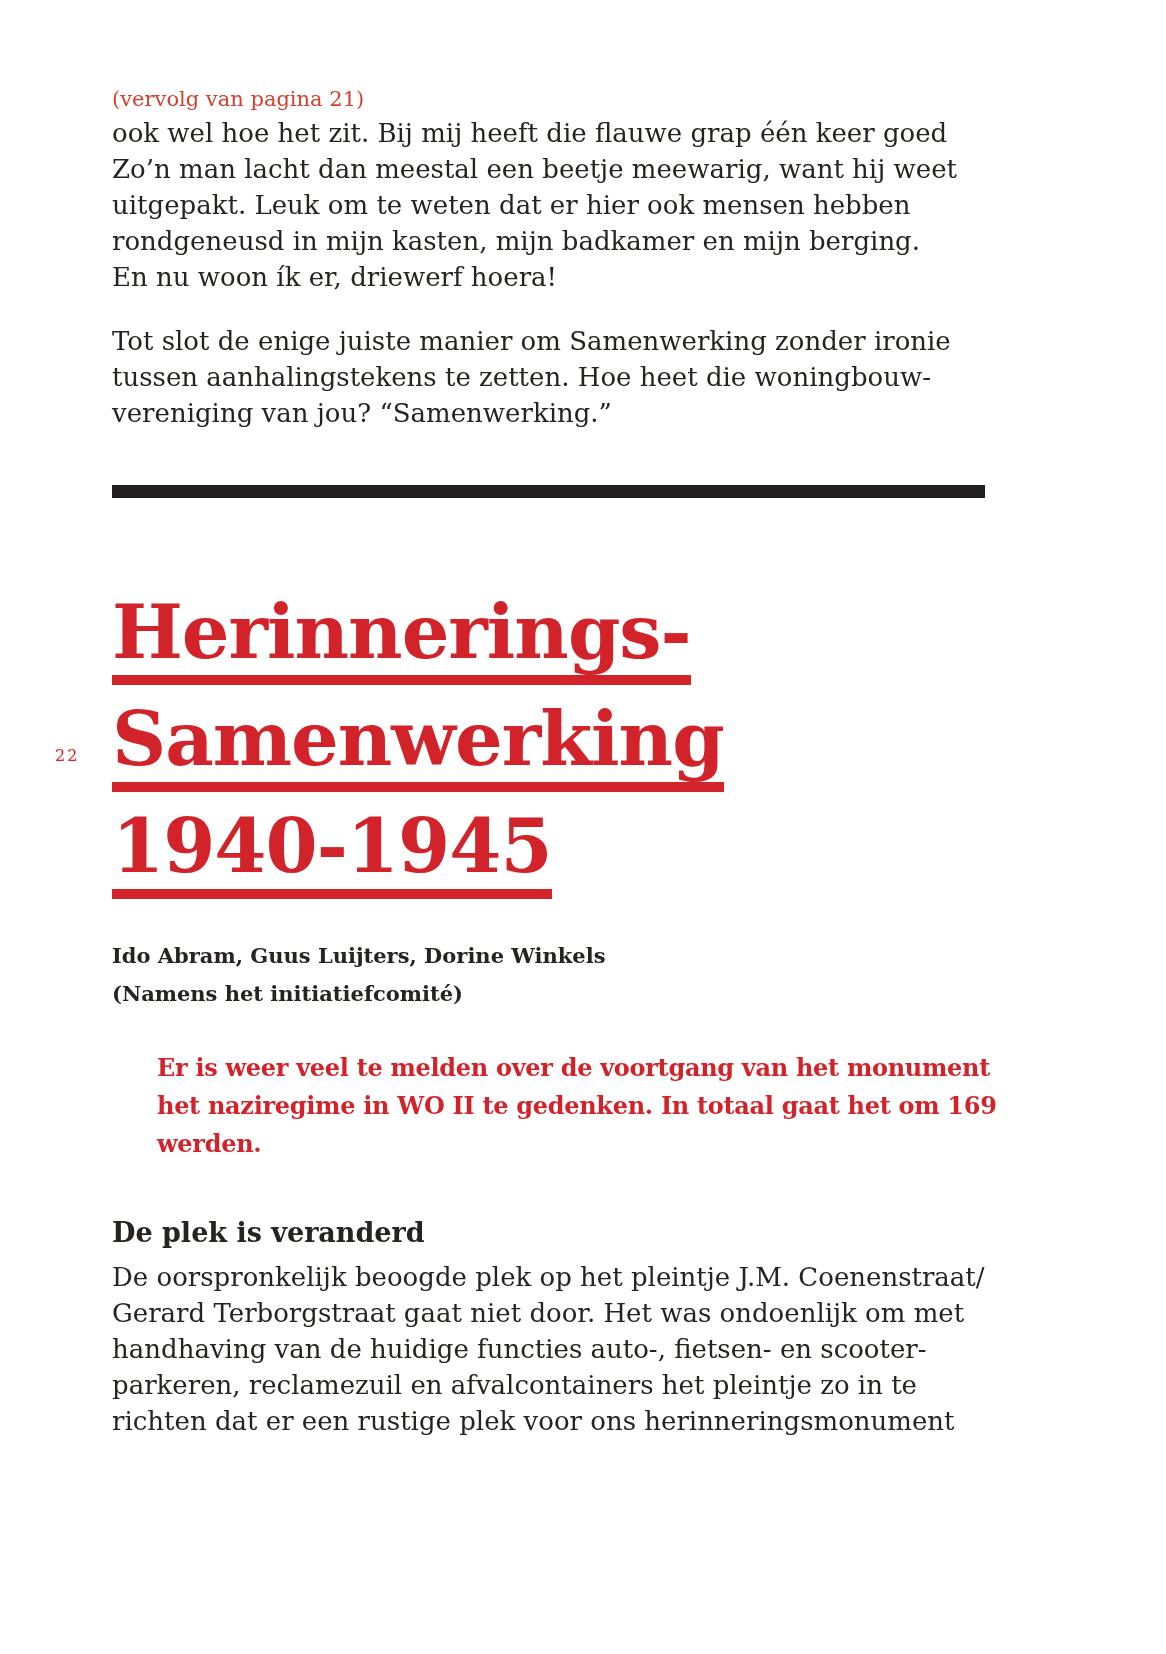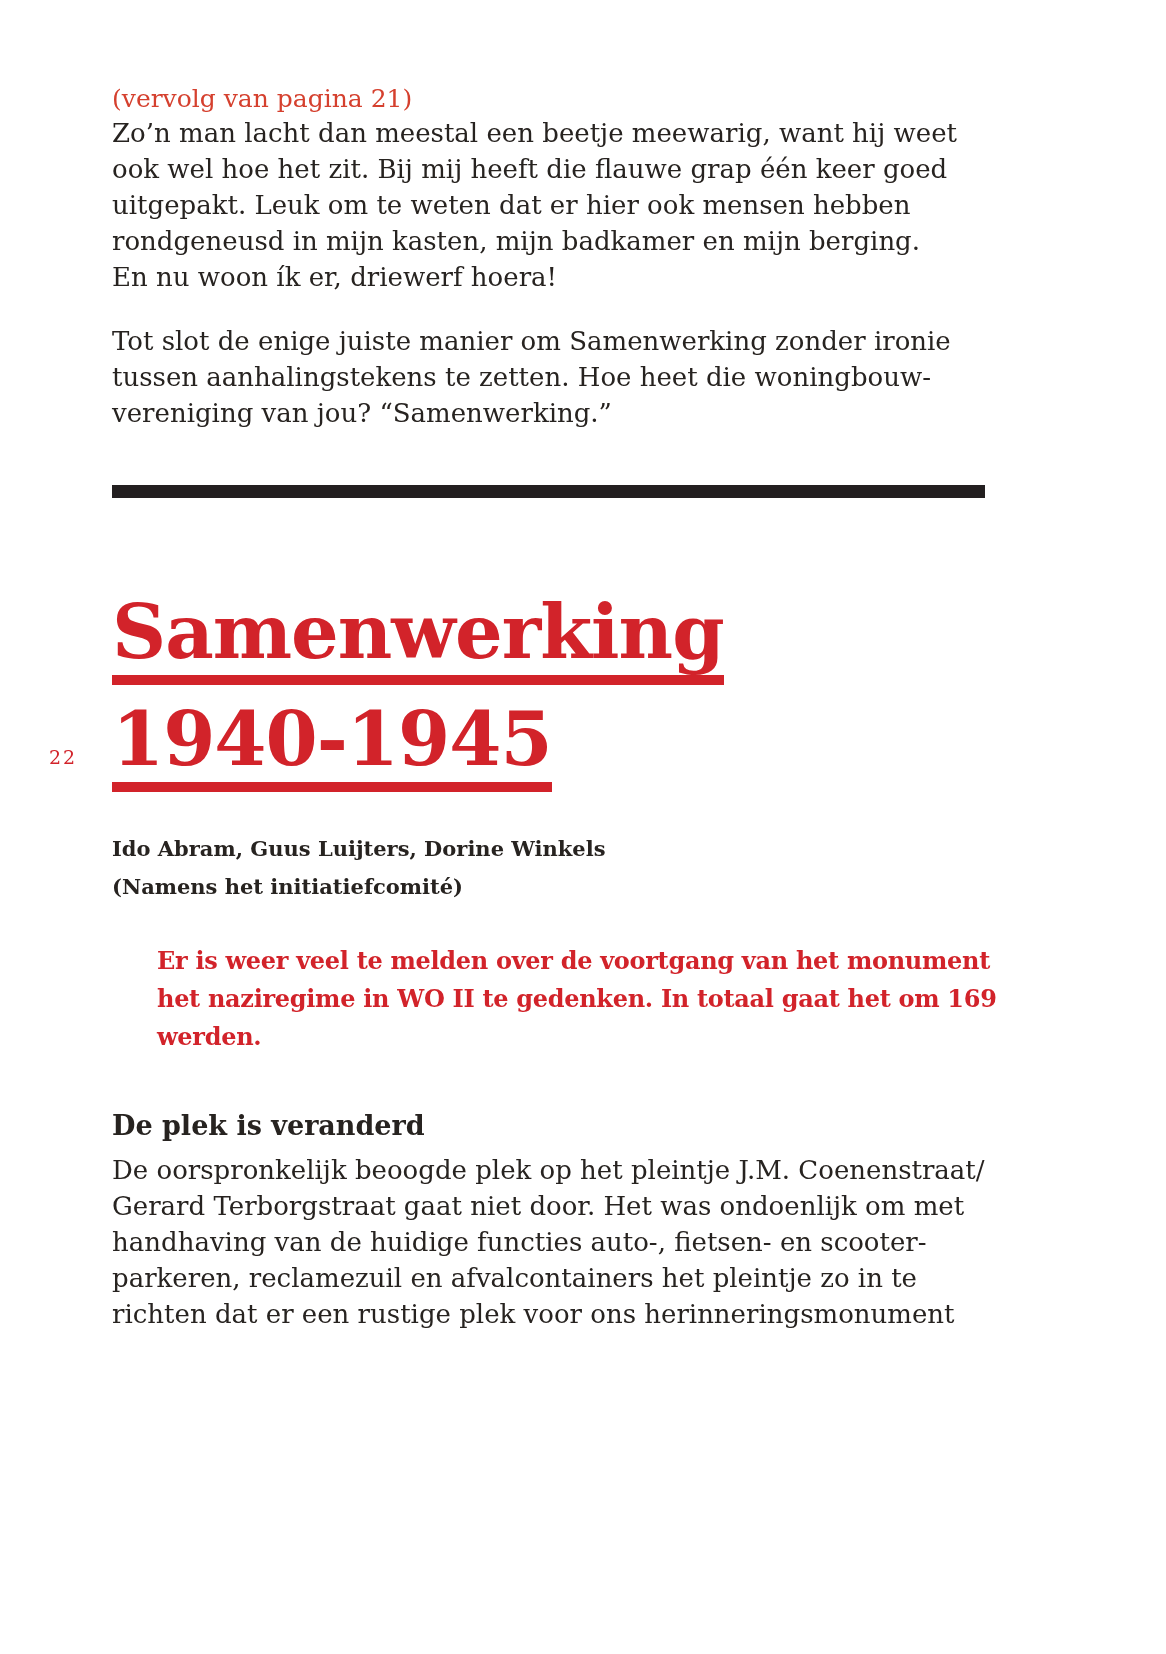--- a/index.html
+++ b/index.html
@@ -17,33 +17,33 @@
     width:1166px;
     height:1654px;
     margin:0 auto;
     background:var(--bg);
     font-family:"DejaVu Serif", serif;
     color:var(--text);
     overflow:hidden;
   }
   .page-number{
     position:absolute;
-    left:49px;
+    left:55px;
     top:746px;
-    font-size:19px;
+    font-size:16px;
     letter-spacing:2px;
     color:var(--red);
   }
   .content{
     padding:85px 0 0 112px;
   }
   .line{white-space:pre;}
   .continuation{
     color:var(--red-bright);
-    font-size:25px;
+    font-size:21px;
     line-height:28px;
   }
   .para{
     font-size:26px;
     line-height:36px;
   }
   .p1{margin-top:2px;}
   .p2{margin-top:28px;}
   .divider{
     width:873px;
@@ -94,36 +94,37 @@
 
 <div class="page">
 
   <div class="page-number">22</div>
 
   <div class="content">
 
     <div class="continuation">(vervolg van pagina 21)</div>
 
     <div class="para p1">
+      <div class="line">ook wel hoe het zit. Bij mij heeft die flauwe grap één keer goed</div>
       <div class="line">Zo’n man lacht dan meestal een beetje meewarig, want hij weet</div>
-      <div class="line">ook wel hoe het zit. Bij mij heeft die flauwe grap één keer goed</div>
       <div class="line">uitgepakt. Leuk om te weten dat er hier ook mensen hebben</div>
       <div class="line">rondgeneusd in mijn kasten, mijn badkamer en mijn berging.</div>
       <div class="line">En nu woon ík er, driewerf hoera!</div>
     </div>
 
     <div class="para p2">
       <div class="line">Tot slot de enige juiste manier om Samenwerking zonder ironie</div>
       <div class="line">tussen aanhalingstekens te zetten. Hoe heet die woningbouw-</div>
       <div class="line">vereniging van jou? “Samenwerking.”</div>
     </div>
 
     <div class="divider"></div>
 
     <h1 class="headline">
+      <div class="hl-line"><span>Herinnerings-</span></div>
       <div class="hl-line"><span>Samenwerking</span></div>
       <div class="hl-line"><span>1940-1945</span></div>
     </h1>
 
     <div class="authors">
       <div class="line">Ido Abram, Guus Luijters, Dorine Winkels</div>
       <div class="line">(Namens het initiatiefcomité)</div>
     </div>
 
     <div class="lead">

